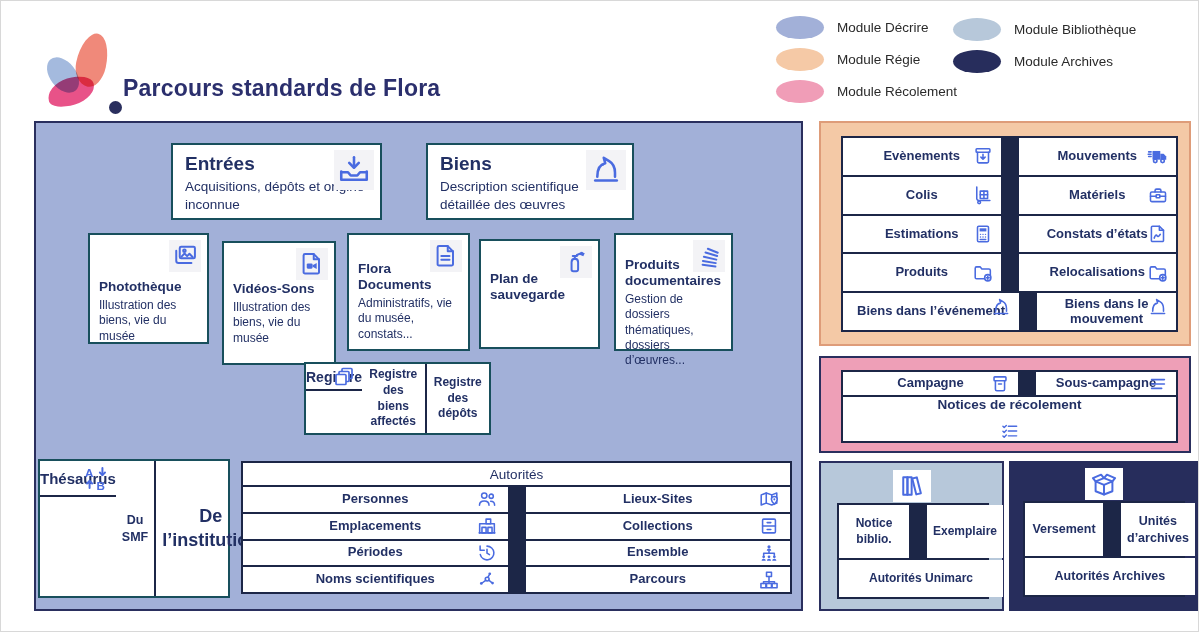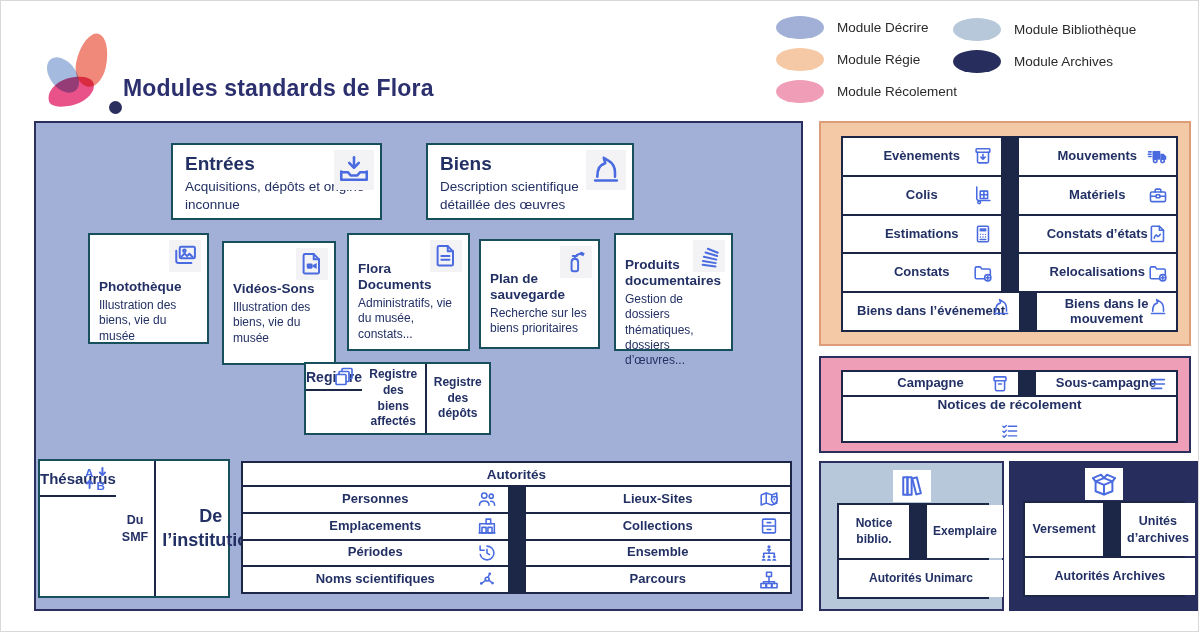--- a/index.html
+++ b/index.html
@@ -60,21 +60,21 @@
              font-weight:600; line-height:1.3; padding:2px 6px; }
   .gb-cell + .gb-cell { border-left:2px solid #1c2647; }
 
   
   .tbl { position:absolute; background:#1c2647; padding:2px; display:grid; gap:2px; }
   .trow { display:grid; gap:18px; grid-template-columns:1fr 1fr; }
   .tcell { background:#fff; position:relative; display:flex; align-items:center; justify-content:center;
            text-align:center; font-weight:bold; font-size:13px; color:#223064; line-height:1.15; padding:0 6px; }
   .tcell .cicon { position:absolute; right:7px; top:50%; transform:translateY(-50%); }
   .thead { background:#fff; display:flex; align-items:center; justify-content:center;
-           font-weight:bold; font-size:13.5px; }
+           font-weight:normal; font-size:13.5px; }
   .nowrap { white-space:nowrap; }
 
   #autorites-table { left:205px; top:338px; width:551px; height:133px; grid-template-rows:22px 1fr 1fr 1fr 1fr; }
   #autorites-table .tcell .cicon { right:10px; }
   #regie-table { left:20px; top:13px; width:337px; height:196px; grid-template-rows:repeat(5,1fr); }
   #regie-table .trow:last-child .cicon { top:3px; transform:none; }
   #regie-table .trow:last-child .tcell { padding:0 14px; }
   #recolement-table { left:20px; top:12px; width:337px; height:73px; grid-template-rows:1fr 1fr; }
   #recolement-table .row1 { grid-template-columns:175px 1fr; }
   .inline-cell { gap:8px;flex-direction:column; }
@@ -95,21 +95,21 @@
 </style>
 </head>
 <body>
 
 <div class="abs" id="logo">
   <div class="petal coral"></div>
   <div class="petal blue"></div>
   <div class="petal pink"></div>
   <div class="dot"></div>
 </div>
-<div class="abs" id="title">Modules standards de Flora</div>
+<div class="abs" id="title">Parcours standards de Flora</div>
 
 <div class="abs legend-col" id="legend-col1">
   <div class="legend-item">
     <span class="swatch" style="background: rgb(162, 176, 216);"></span>
     <span class="legend-label">Module Décrire</span>
   </div>
   <div class="legend-item">
     <span class="swatch" style="background: rgb(245, 201, 166);"></span>
     <span class="legend-label">Module Régie</span>
   </div>
@@ -194,21 +194,20 @@
     <span class="cicon icon32">
         <svg viewBox="0 0 24 24" fill="none" stroke="#4a6be0" stroke-width="1.7" stroke-linecap="round" stroke-linejoin="round">
           <path d="M8.2 12.2c0-1.8 1-3 2.8-3s2.8 1.2 2.8 3v6.3a1.5 1.5 0 0 1-1.5 1.5h-2.6a1.5 1.5 0 0 1-1.5-1.5z"></path>
           <path d="M11 9.2V6.8"></path>
           <path d="M9.2 6.8h3.6"></path>
           <path d="M12.8 6 17 4.2"></path>
           <path d="M16.2 3.2l3.3 1.2-1.2 2.6-3.2-1.3z" fill="#4a6be0" stroke="none"></path>
         </svg>
       </span>
     <div class="ctitle">Plan de sauvegarde</div>
-    <div class="csub">Recherche sur les biens prioritaires</div>
   </div>
   <div class="card card-sm" style="left:578px; top:110px; width:119px; height:118px; padding-top:22px;">
     <span class="cicon icon32">
         <svg viewBox="0 0 24 24" fill="none" stroke="#4a6be0" stroke-width="1.7" stroke-linecap="round" stroke-linejoin="round">
           <path d="M6.5 19.5 17.5 21"></path>
           <path d="M6.8 16.2l11 1.9"></path>
           <path d="M7.6 12.6l10.7 2.5"></path>
           <path d="M9 9l10 3"></path>
           <path d="M11 5.8l8.5 3.4"></path>
         </svg>
@@ -432,21 +431,21 @@
             <svg viewBox="0 0 24 24" fill="none" stroke="#4a6be0" stroke-width="1.7" stroke-linecap="round" stroke-linejoin="round">
               <path d="M6 3.5h7.5L18 8v11a1.2 1.2 0 0 1-1.2 1.2H6A1.2 1.2 0 0 1 4.8 19V4.7A1.2 1.2 0 0 1 6 3.5z"></path>
               <path d="M13.5 3.5V8H18"></path>
               <path d="M7.8 16.5c1.1-3 2.1-4.2 3.1-2.6s2.1.6 3.6-1.6"></path>
             </svg>
           </span>
       </div>
     </div>
     <div class="trow">
       <div class="tcell">
-        <span>Constats</span>
+        <span>Produits</span>
         <span class="cicon icon22">
             <svg viewBox="0 0 24 24" fill="none" stroke="#4a6be0" stroke-width="1.7" stroke-linecap="round" stroke-linejoin="round">
               <path d="M3.5 6.8a1.5 1.5 0 0 1 1.5-1.5h3.8l2 2.4h7.7a1.5 1.5 0 0 1 1.5 1.5v7.6a1.5 1.5 0 0 1-1.5 1.5H5a1.5 1.5 0 0 1-1.5-1.5z"></path>
               <circle cx="17.2" cy="17.2" r="3.4" fill="#fff"></circle>
               <path d="M17.2 15.6v3.2M15.6 17.2h3.2"></path>
             </svg>
           </span>
       </div>
       <div class="tcell">
         <span>Relocalisations</span>

